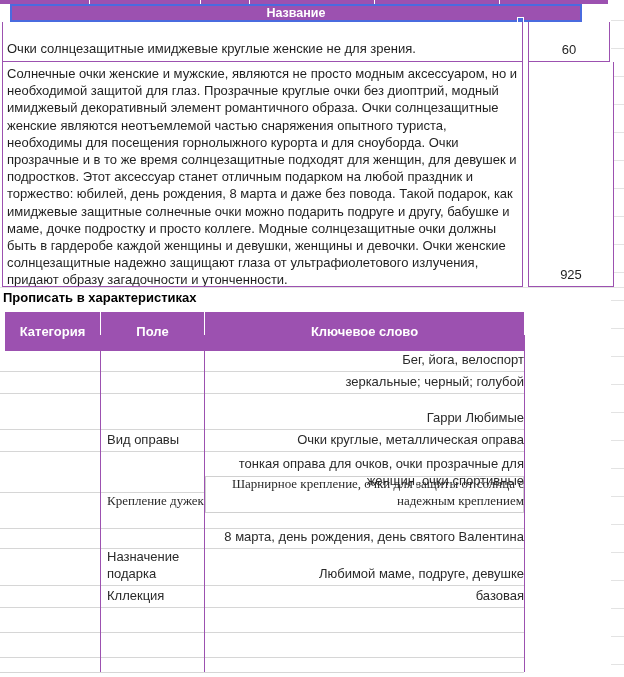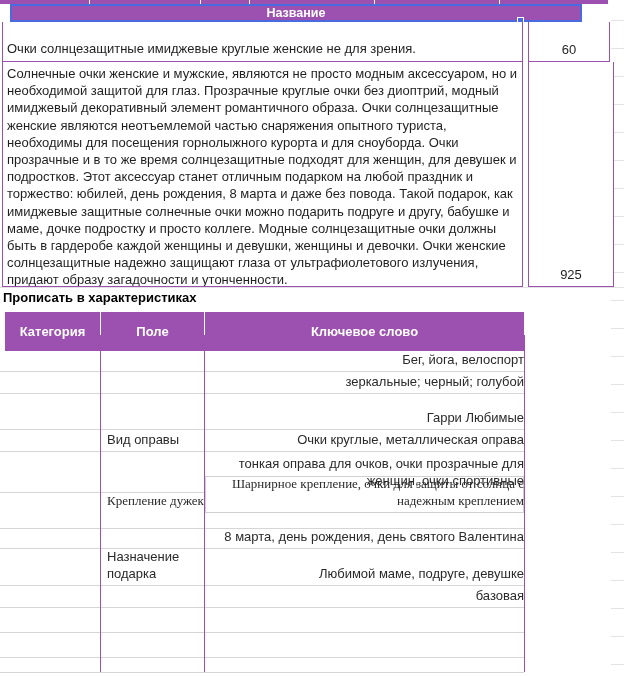--- a/index.html
+++ b/index.html
@@ -145,16 +145,17 @@
         <div class="t2cell keyword">Шарнирное крепление, очки для защиты от солнца с надежным креплением</div>
       </div>
       <div class="t2row" style="top: 528px; height: 20px;">
         <div class="t2cell keyword">8 марта, день рождения, день святого Валентина</div>
       </div>
       <div class="t2row" style="top: 548px; height: 37px;">
         <div class="t2cell field">Назначение подарка</div>
         <div class="t2cell keyword">Любимой маме, подруге, девушке</div>
       </div>
       <div class="t2row" style="top: 585px; height: 22px;">
+        <div class="t2cell field">Кллекция</div>
         <div class="t2cell keyword">базовая</div>
       </div>
     </div>
 </div>
 
 </body></html>

